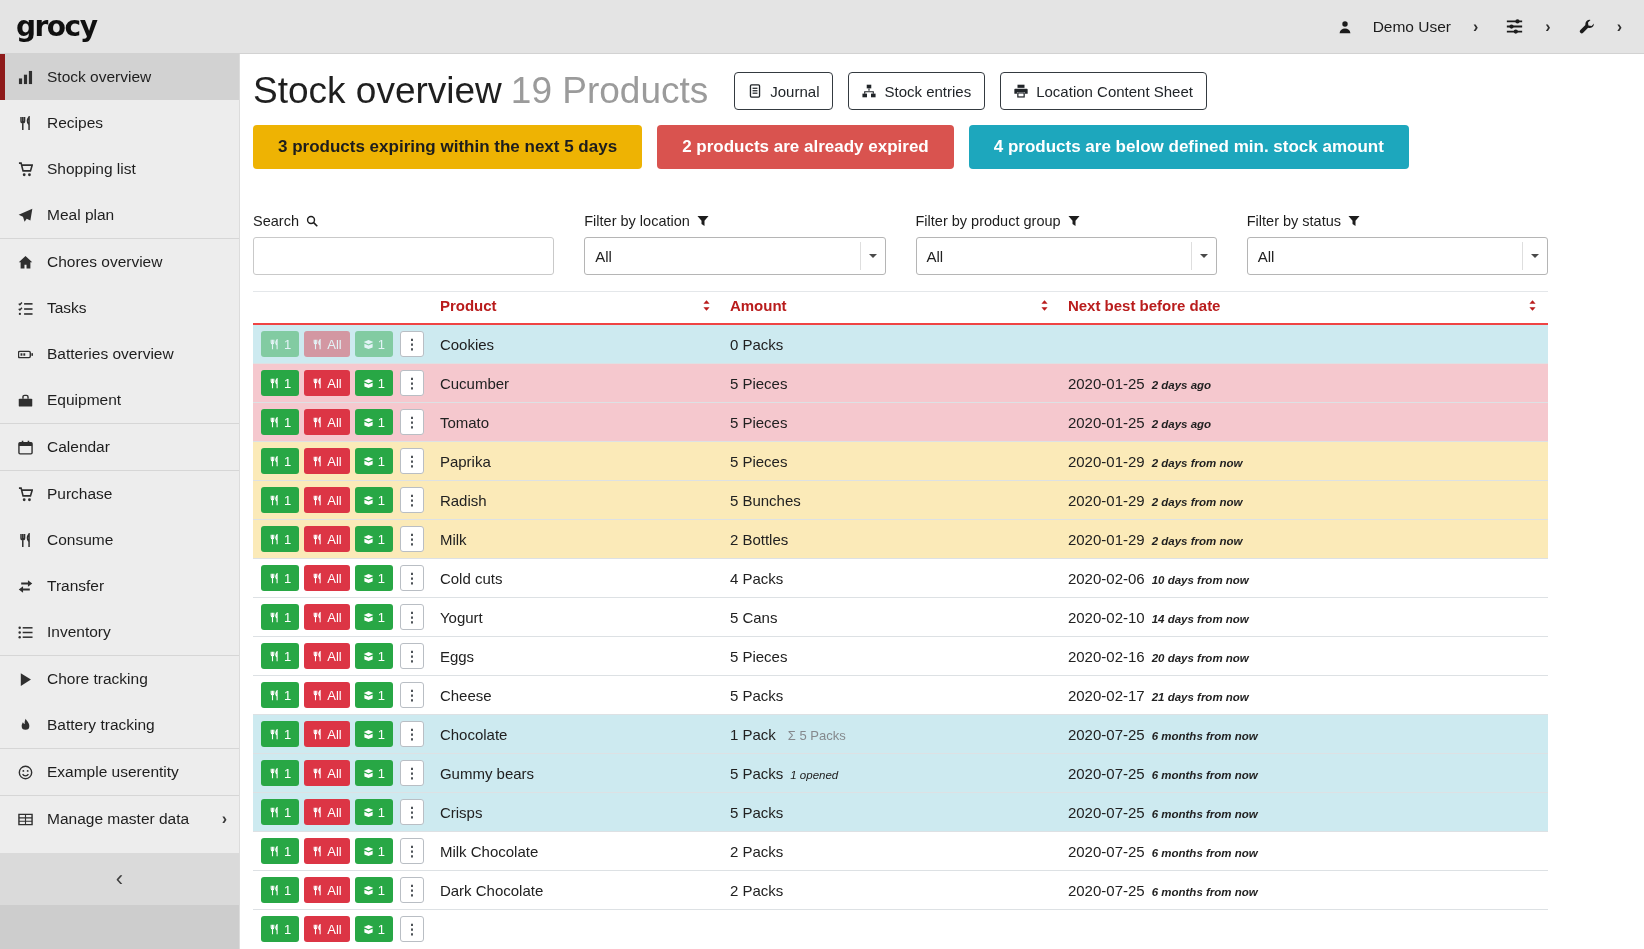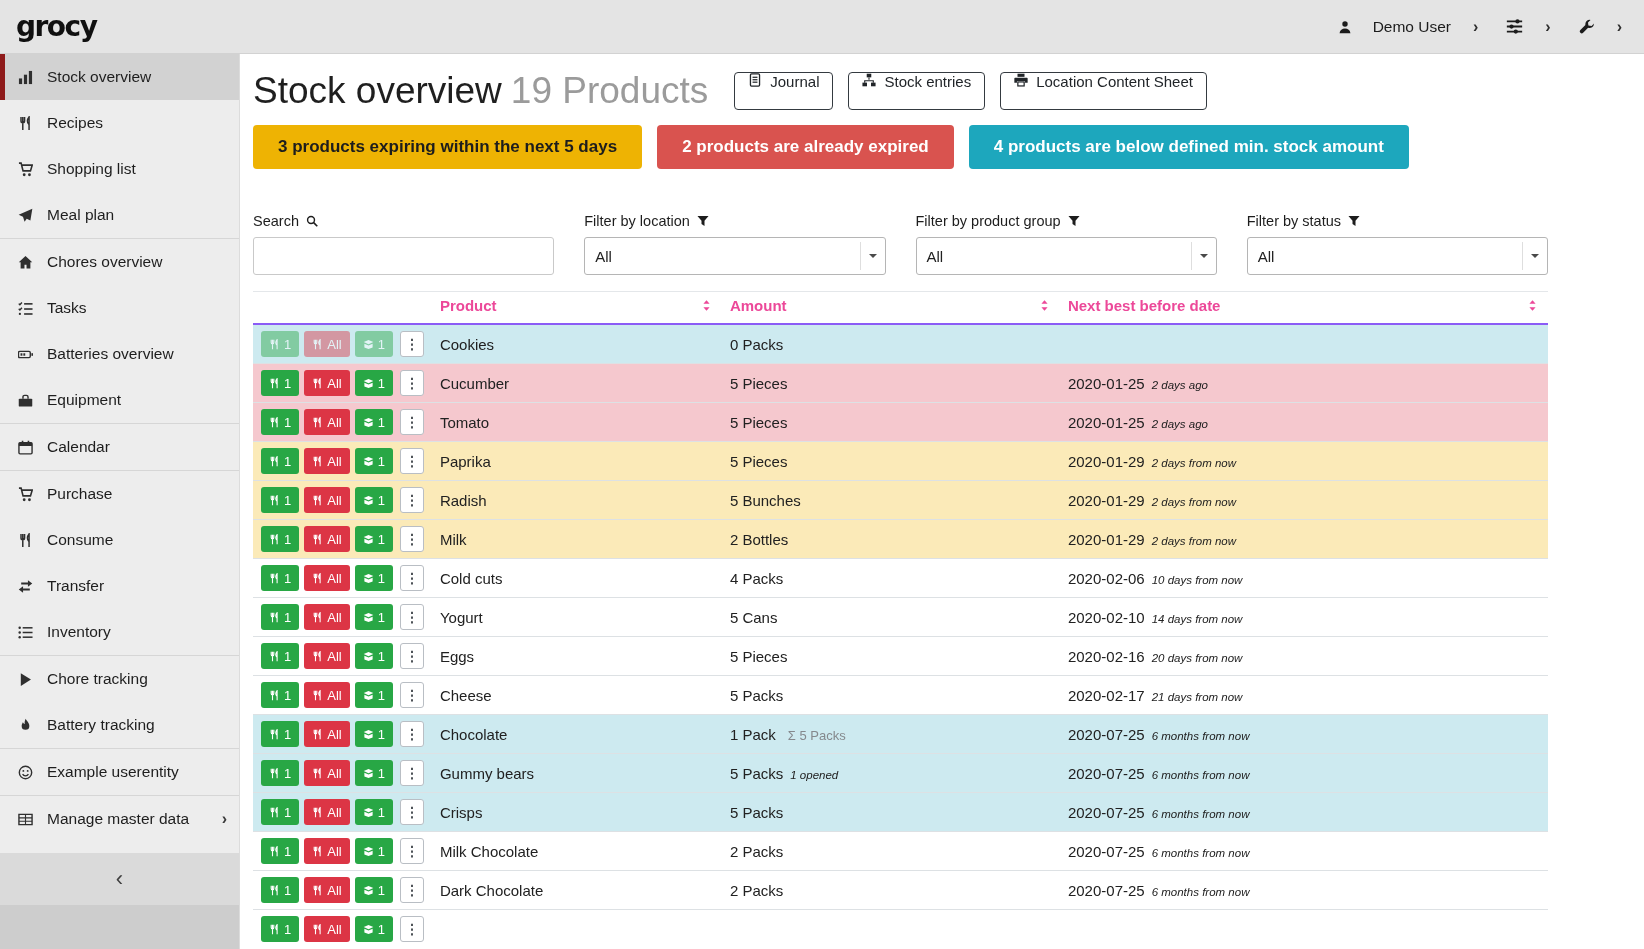--- a/index.html
+++ b/index.html
@@ -28,53 +28,53 @@
   .side-footer{margin-top:auto}
   .collapse-row{height:52px;background:#dadada;display:flex;align-items:center;justify-content:center;color:#3f3f3f;font-size:22px;cursor:pointer}
   .side-bottom-fill{height:44px;background:#cdcdcd}
 
   
   .main{flex:1;padding:16px 96px 0 13px;overflow:hidden}
   .title-row{display:flex;align-items:center;gap:26px}
   h1{font-size:37px;font-weight:500;color:#1f1f1f;white-space:nowrap}
   h1 .sub{color:#9b9b9b;font-weight:400;margin-left:9px}
   .hdr-buttons{display:flex;gap:15px}
-  .btn-outline{display:inline-flex;align-items:flex-start;gap:8px;height:38px;padding:0 13px;border:1px solid #343a40;border-radius:4px;background:#fff;font-size:15px;color:#212529;cursor:pointer;white-space:nowrap}
+  .btn-outline{display:inline-flex;align-items:center;gap:8px;height:38px;padding:0 13px;border:1px solid #343a40;border-radius:4px;background:#fff;font-size:15px;color:#212529;cursor:pointer;white-space:nowrap}
   .btn-outline .icn{font-size:14px}
 
   .banners{display:flex;gap:15px;margin-top:13px}
   .banner{height:44px;display:inline-flex;align-items:center;padding:0 25px;border-radius:4px;font-size:17px;font-weight:700;cursor:pointer;white-space:nowrap}
 
   .filters{display:grid;grid-template-columns:repeat(4,1fr);gap:30px;margin-top:44px}
   .filter label{display:flex;align-items:center;gap:7px;font-size:14.5px;color:#1d1d1d}
   .filter label .icn{font-size:12px;color:#1d1d1d}
   .control{margin-top:8px}
   input.text{width:100%;height:38px;border:1px solid #c9c9c9;border-radius:3px;padding:0 10px;font-size:15px;outline:none}
   .select{width:100%;height:38px;border:1px solid #b5b5b5;border-radius:3px;background:#fff;display:flex;align-items:center;padding:0 30px 0 10px;font-size:15px;position:relative;cursor:pointer}
   .select::after{content:"";position:absolute;right:8px;top:16px;border:4.5px solid transparent;border-top-color:#4a4a4a}
   .select::before{content:"";position:absolute;right:24px;top:4px;bottom:4px;width:1px;background:#dedede}
 
   
   table{width:100%;border-collapse:collapse;margin-top:16px}
-  thead th{text-align:left;font-size:15px;font-weight:700;color:#ec4899;padding:5px 8px 9px 8px;border-bottom:2px solid #8b5cf6;border-top:1px solid #e4e7ea;cursor:pointer}
+  thead th{text-align:left;font-size:15px;font-weight:700;color:#b91c1c;padding:5px 8px 9px 8px;border-bottom:2px solid #ef4444;border-top:1px solid #e4e7ea;cursor:pointer}
   .thwrap{display:flex;align-items:center;justify-content:space-between}
   tbody td{padding:6px 8px;border-top:1px solid #dde1e4;font-size:15px;height:39px;vertical-align:middle}
   tr.row-info{background:#cdeaf0}
   tr.row-danger{background:#f5c8ce}
   tr.row-warning{background:#fbeab8}
   .actions{display:flex;align-items:center;gap:5px}
   .btn-sm{display:inline-flex;align-items:center;gap:4px;height:26px;padding:0 8px;border-radius:3px;color:#fff;font-size:13px;font-weight:400;border:none;cursor:pointer}
   .btn-sm .icn{font-size:11px}
   .btn-green{background:#28a745}
   .btn-red{background:#dc3545}
   .btn-kebab{background:#fff;border:1px solid #b9bec4;color:#4d5257;width:24px;height:26px;display:inline-flex;align-items:center;justify-content:center;border-radius:3px;font-size:14px;font-weight:700;cursor:pointer;margin-left:2px}
   .disabled3 .btn-green,.disabled3 .btn-red{opacity:.45}
   .amt-extra{color:#85898d;font-size:13px;margin-left:12px}
   .amt-note{font-size:11.5px;font-style:italic;margin-left:7px}
-  .rel{font-size:11.5px;font-style:italic;font-weight:400;margin-left:7px}
+  .rel{font-size:11.5px;font-style:italic;font-weight:700;margin-left:7px}
 </style>
 </head>
 <body>
 
 <div class="navbar">
   <div class="logo">grocy</div>
   <div class="nav-right">
     <div class="nav-item">
       <span class="icn" style="font-size:14px">
           <svg viewBox="0 0 16 16" fill="currentColor" aria-hidden="true">

